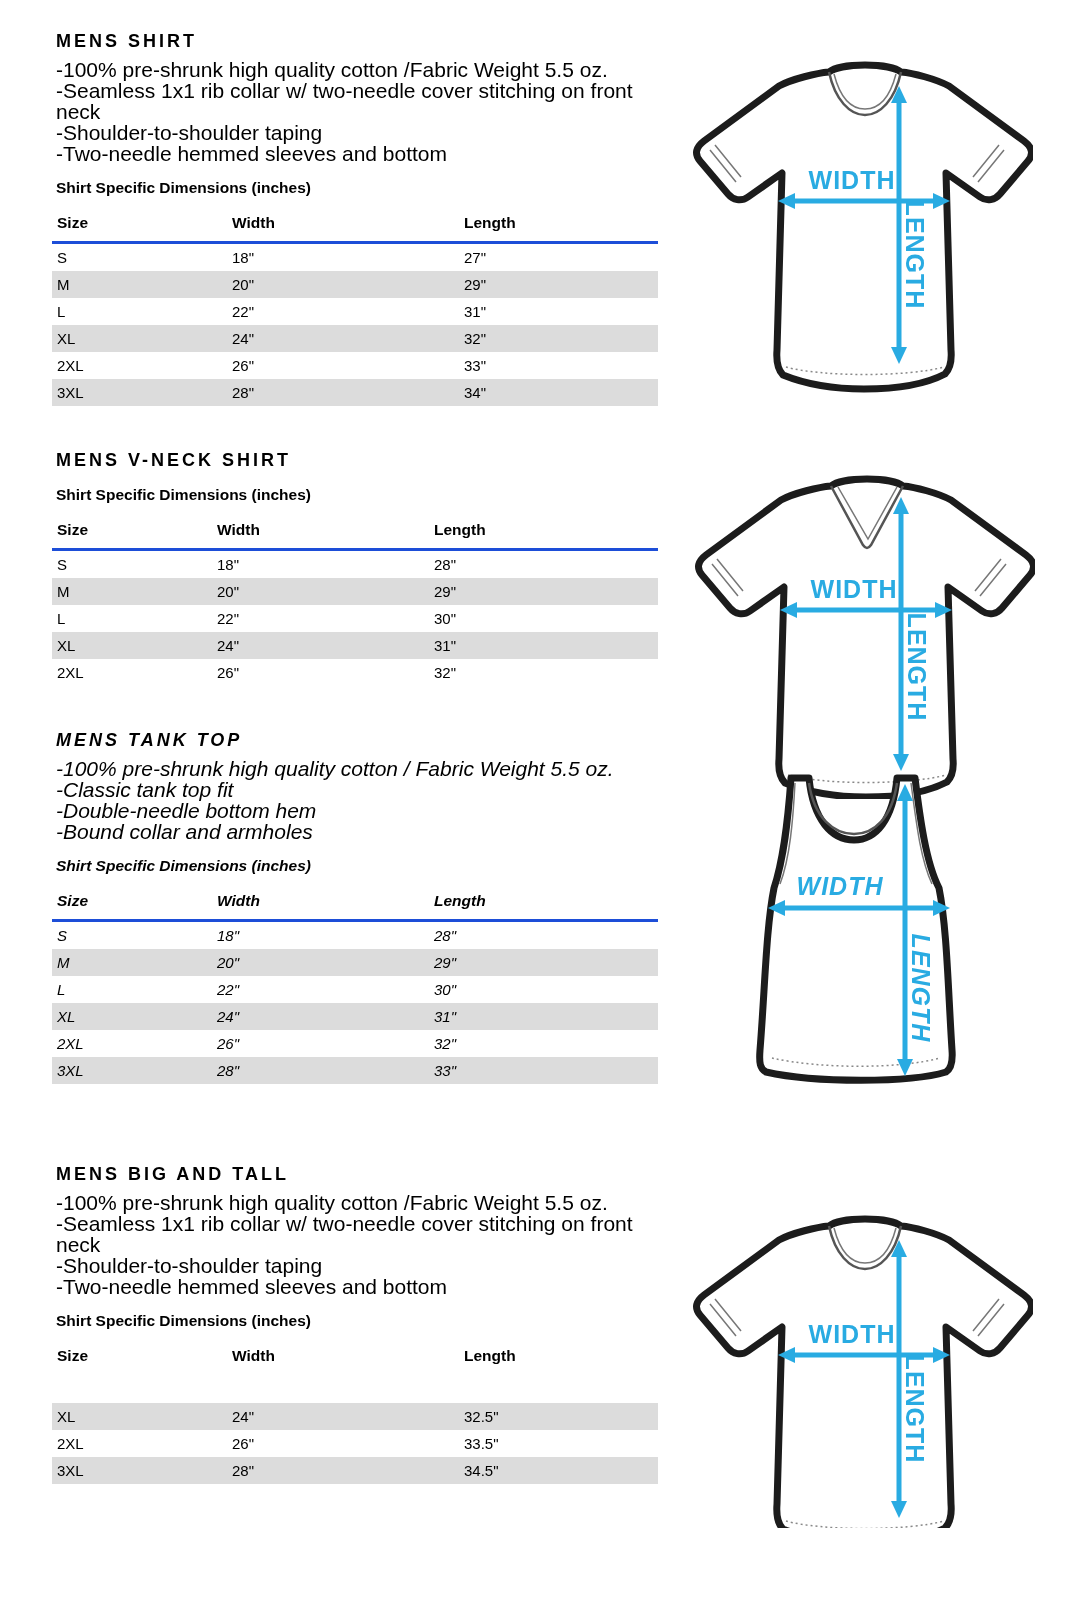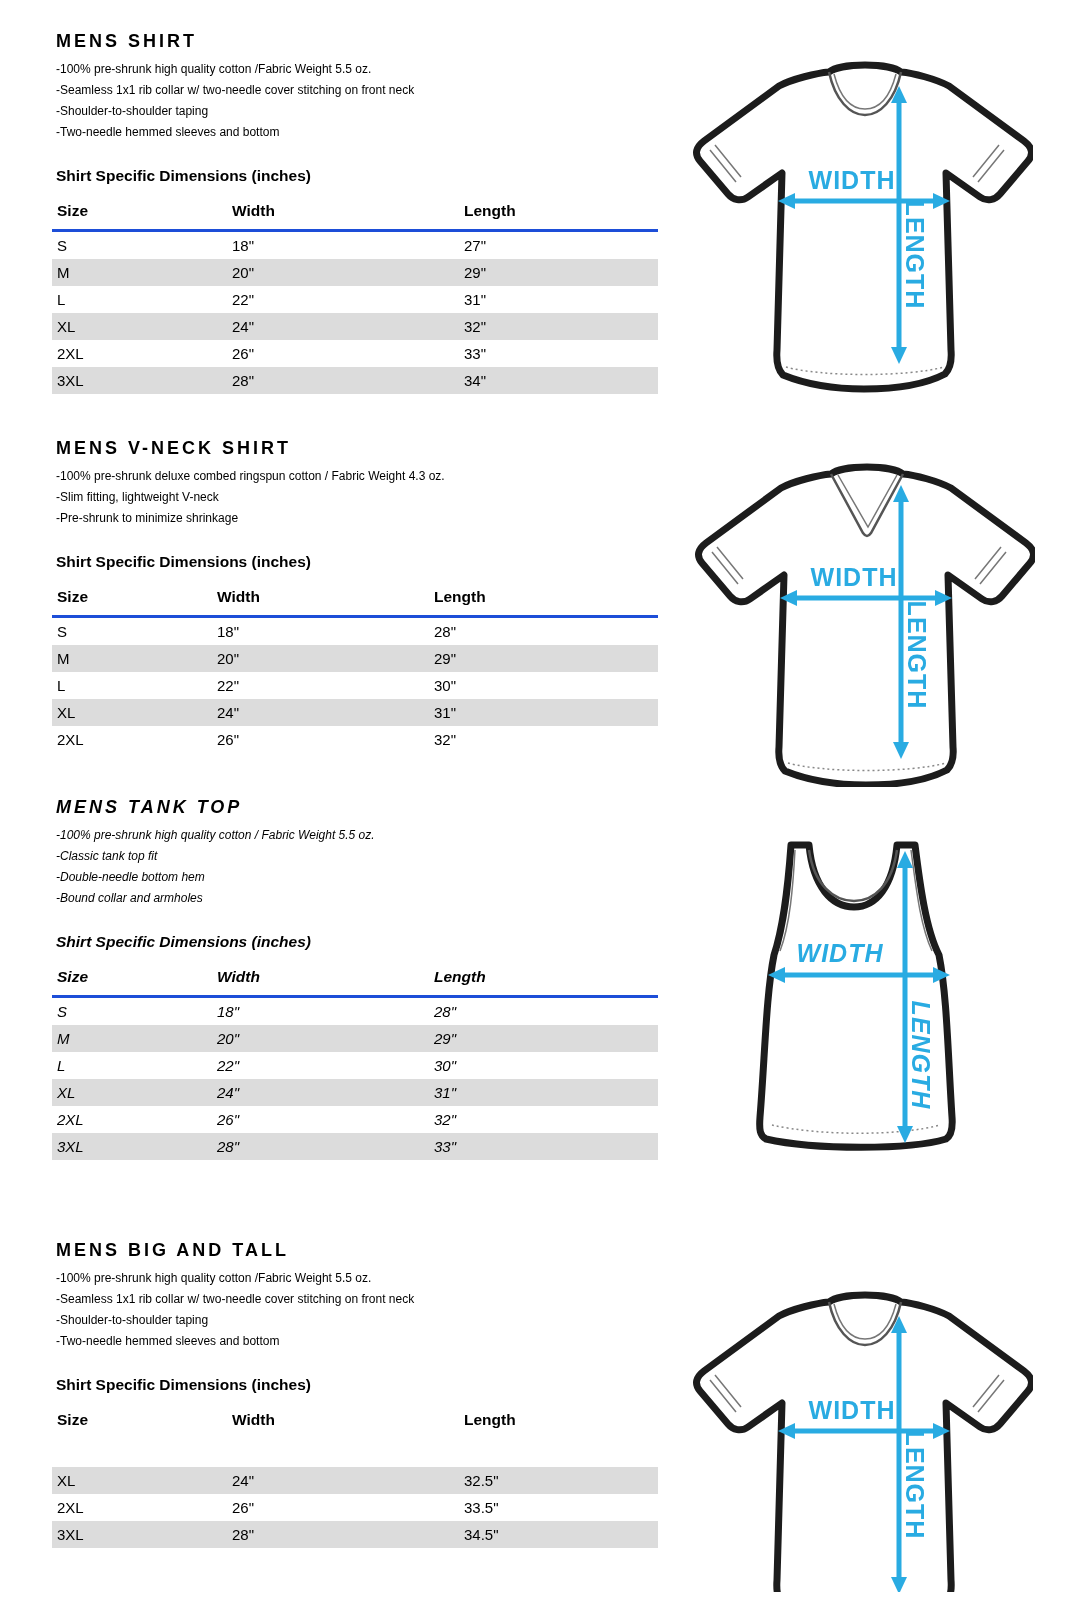--- a/index.html
+++ b/index.html
@@ -17,28 +17,28 @@
   }
   section.size-section.s3{margin-bottom:80px;font-style:italic;}
   .section-title{
     font-size:18px;
     font-weight:700;
     letter-spacing:3px;
     margin:0 0 7px 0;
   }
   .bullets{margin:0 0 0 0;}
   .bullets .bullet-line{
-    font-size:12px;
+    font-size:21px;
     line-height:21px;
     width:620px;
   }
   .dims-heading{
     font-size:15.5px;
     font-weight:700;
-    margin:24px 0 0 0;
+    margin:15px 0 0 0;
   }
   table.size-table{
     margin-top:17px;
     margin-left:-4px;
     width:606px;
     border-collapse:collapse;
     table-layout:fixed;
   }
   table.size-table th{
     text-align:left;
@@ -159,25 +159,20 @@
         <polygon class="arrow-head" points="217,309 209,292 225,292"></polygon>
       </g>
       <text class="dim-label" x="170" y="134" text-anchor="middle">WIDTH</text>
       <text class="dim-label" transform="translate(224,200) rotate(90)" text-anchor="middle">LENGTH</text>
     </svg>
   </div>
 </section>
 
 <section class="size-section s2">
   <h2 class="section-title">MENS V-NECK SHIRT</h2>
-  <div class="bullets">
-      <div class="bullet-line">-100% pre-shrunk deluxe combed ringspun cotton / Fabric Weight 4.3 oz.</div>
-      <div class="bullet-line">-Slim fitting, lightweight V-neck</div>
-      <div class="bullet-line">-Pre-shrunk to minimize shrinkage</div>
-    </div>
   <div class="dims-heading">Shirt Specific Dimensions (inches)</div>
   <table class="size-table shade-even">
     <colgroup>
         <col class="c1-narrow">
         <col class="c2-narrow">
         <col>
       </colgroup>
     <thead>
       <tr>
         <th>Size</th>

